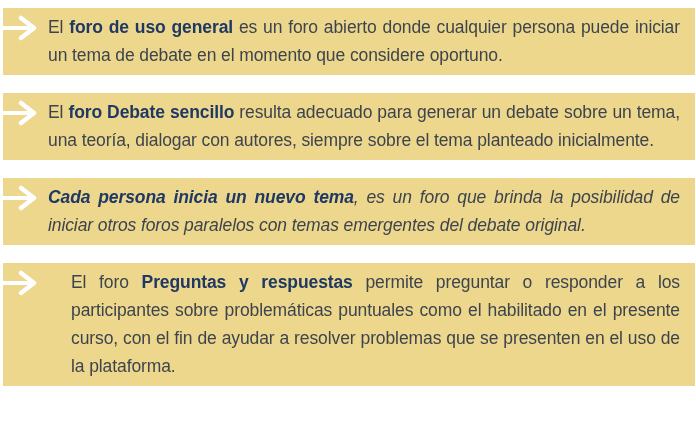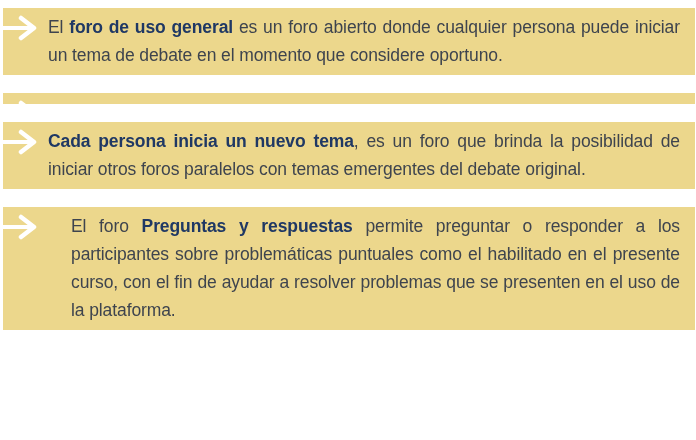--- a/index.html
+++ b/index.html
@@ -58,23 +58,24 @@
     <p class="text" style="color: rgb(62, 68, 78);"><span>El </span><b style="color: rgb(31, 56, 100);">foro de uso general</b><span> es un foro abierto donde cualquier persona puede iniciar un tema de debate en el momento que considere oportuno.</span></p>
   </div>
 
   <div class="row" style="background: rgb(236, 215, 140);">
     <span class="arrow">
       <svg width="40" height="26" viewBox="0 0 40 26" xmlns="http://www.w3.org/2000/svg">
         <line x1="0" y1="13" x2="30" y2="13" stroke="#FFFFFF" stroke-width="4" stroke-linecap="round"></line>
         <polyline points="21,3 34,13 21,23" fill="none" stroke="#FFFFFF" stroke-width="4.5" stroke-linecap="round" stroke-linejoin="round"></polyline>
       </svg>
     </span>
+    <p class="text" style="color: rgb(62, 68, 78);"><span>El </span><b style="color: rgb(31, 56, 100);">foro Debate sencillo</b><span> resulta adecuado para generar un debate sobre un tema, una teoría, dialogar con autores, siempre sobre el tema planteado inicialmente.</span></p>
   </div>
 
-  <div class="row" style="background: rgb(236, 215, 140);">
+  <div class="row" style="background: rgb(236, 215, 140); font-style: italic;">
     <span class="arrow">
       <svg width="40" height="26" viewBox="0 0 40 26" xmlns="http://www.w3.org/2000/svg">
         <line x1="0" y1="13" x2="30" y2="13" stroke="#FFFFFF" stroke-width="4" stroke-linecap="round"></line>
         <polyline points="21,3 34,13 21,23" fill="none" stroke="#FFFFFF" stroke-width="4.5" stroke-linecap="round" stroke-linejoin="round"></polyline>
       </svg>
     </span>
     <p class="text" style="color: rgb(62, 68, 78);"><b style="color: rgb(31, 56, 100);">Cada persona inicia un nuevo tema</b><span>, es un foro que brinda la posibilidad de iniciar otros foros paralelos con temas emergentes del debate original.</span></p>
   </div>
 
   <div class="row" style="background: rgb(236, 215, 140);">

